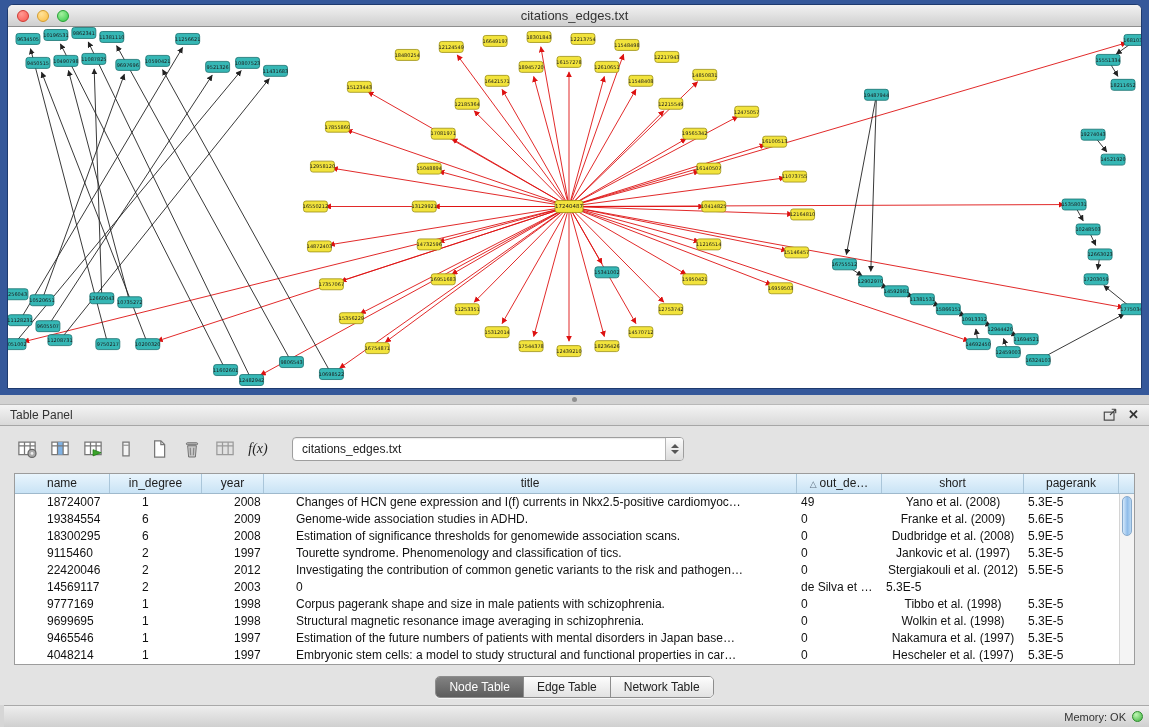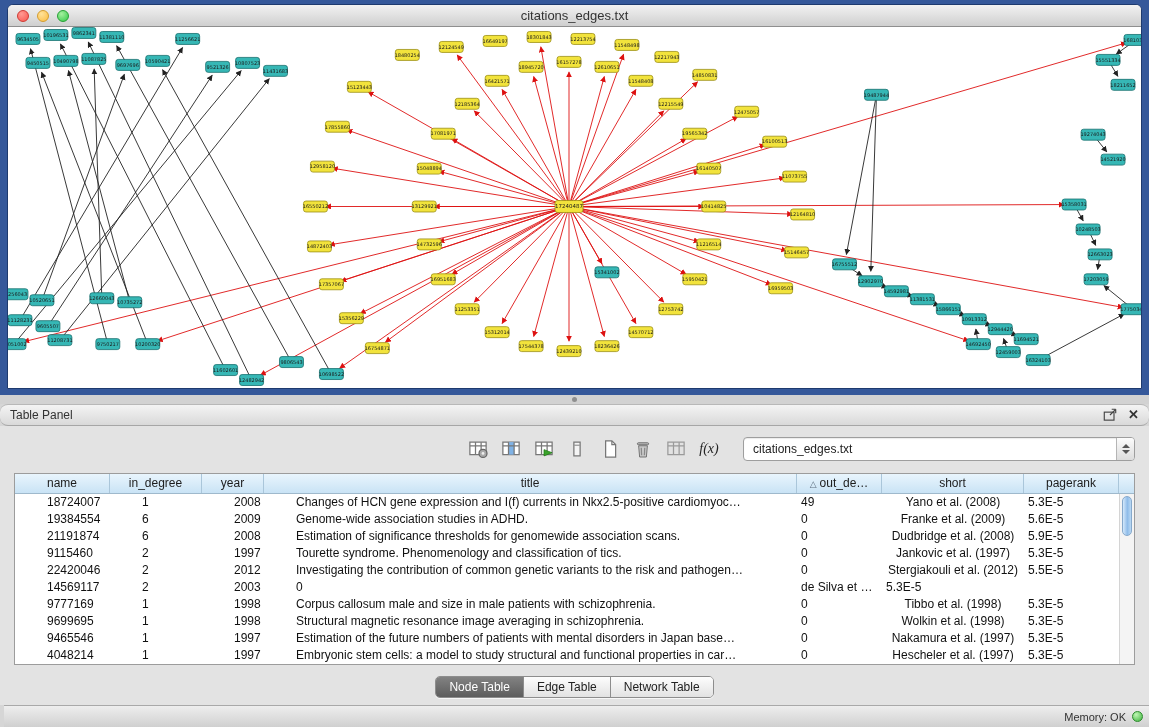--- a/index.html
+++ b/index.html
@@ -23,30 +23,30 @@
   .canvas svg { position:absolute; inset:0; width:100%; height:100%; }
 
   
   #splitter { position:absolute; top:395px; left:0; width:100%; height:9px; background:#d2d2d2;
     display:flex; align-items:center; justify-content:center; }
   #splitter .grip { width:5px; height:5px; border-radius:50%; background:#8f8f8f; }
 
   
   #panel-titlebar { position:absolute; top:404px; left:0; width:100%; height:22px;
     background:linear-gradient(#f4f4f4,#d9d9d9); border-top:1px solid #b8b8b8; border-bottom:1px solid #a6a6a6;
-    display:flex; align-items:center; padding:0 10px;border-radius:8px; }
+    display:flex; align-items:center; padding:0 10px; }
   .ptitle { font-size:12px; color:#333; }
   .spacer { flex:1; }
   .pt-icon { width:16px; height:16px; margin-right:10px; cursor:default; }
   .pt-close { font-size:13px; font-weight:bold; color:#333; line-height:16px; cursor:default; }
 
   
   #panel-body { position:absolute; top:426px; left:0; width:100%; bottom:22px;
     background:#e3e3e3; padding:8px 14px 0; }
-  #toolbar { height:30px; display:flex; align-items:center; gap:7px;justify-content:flex-end; }
+  #toolbar { height:30px; display:flex; align-items:center; gap:7px; }
   .tool-btn { width:26px; height:24px; background:transparent; border:none;
     display:flex; align-items:center; justify-content:center; }
   .tool-btn svg { width:20px; height:20px; }
   .fx { font-family:"Liberation Serif", serif; font-style:italic; font-size:14px; color:#222; }
   .combo { margin-left:14px; width:392px; height:24px; background:#fff; border:1px solid #9e9e9e;
     border-radius:4px; display:flex; align-items:center; overflow:hidden;
     box-shadow: inset 0 1px 1px rgba(0,0,0,0.08); }
   .combo-text { flex:1; font-size:12px; color:#222; padding-left:9px; white-space:nowrap; overflow:hidden; }
   .combo-cap { width:18px; align-self:stretch; border-left:1px solid #b5b5b5;
     background:linear-gradient(#fcfcfc,#dcdcdc); display:flex; flex-direction:column;
@@ -707,21 +707,21 @@
             <div class="tcell c0">19384554</div>
             <div class="tcell c1">6</div>
             <div class="tcell c2">2009</div>
             <div class="tcell c3">Genome-wide association studies in ADHD.</div>
             <div class="tcell c4">0</div>
             <div class="tcell c5">Franke et al. (2009)</div>
             <div class="tcell c6">5.6E-5</div>
             <div class="tcell"></div>
           </div>
           <div class="trow grid">
-            <div class="tcell c0">21191874</div>
+            <div class="tcell c0">18300295</div>
             <div class="tcell c1">6</div>
             <div class="tcell c2">2008</div>
             <div class="tcell c3">Estimation of significance thresholds for genomewide association scans.</div>
             <div class="tcell c4">0</div>
             <div class="tcell c5">Dudbridge et al. (2008)</div>
             <div class="tcell c6">5.9E-5</div>
             <div class="tcell"></div>
           </div>
           <div class="trow grid">
             <div class="tcell c0">9115460</div>
@@ -749,21 +749,21 @@
             <div class="tcell c2">2003</div>
             <div class="tcell c4">0</div>
             <div class="tcell c5">de Silva et al. (2003)</div>
             <div class="tcell c6">5.3E-5</div>
             <div class="tcell"></div>
           </div>
           <div class="trow grid">
             <div class="tcell c0">9777169</div>
             <div class="tcell c1">1</div>
             <div class="tcell c2">1998</div>
-            <div class="tcell c3">Corpus callosum male and size in male patients with schizophrenia.</div>
+            <div class="tcell c3">Corpus pagerank shape and size in male patients with schizophrenia.</div>
             <div class="tcell c4">0</div>
             <div class="tcell c5">Tibbo et al. (1998)</div>
             <div class="tcell c6">5.3E-5</div>
             <div class="tcell"></div>
           </div>
           <div class="trow grid">
             <div class="tcell c0">9699695</div>
             <div class="tcell c1">1</div>
             <div class="tcell c2">1998</div>
             <div class="tcell c3">Structural magnetic resonance image averaging in schizophrenia.</div>

